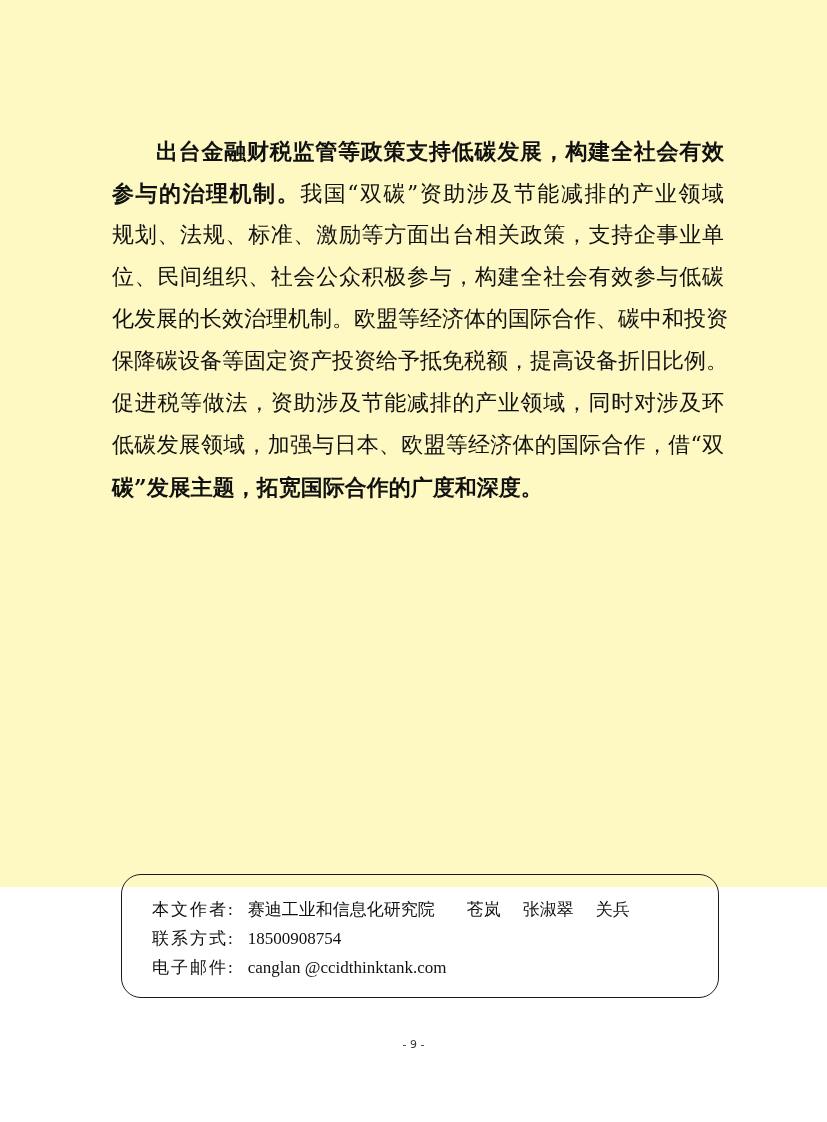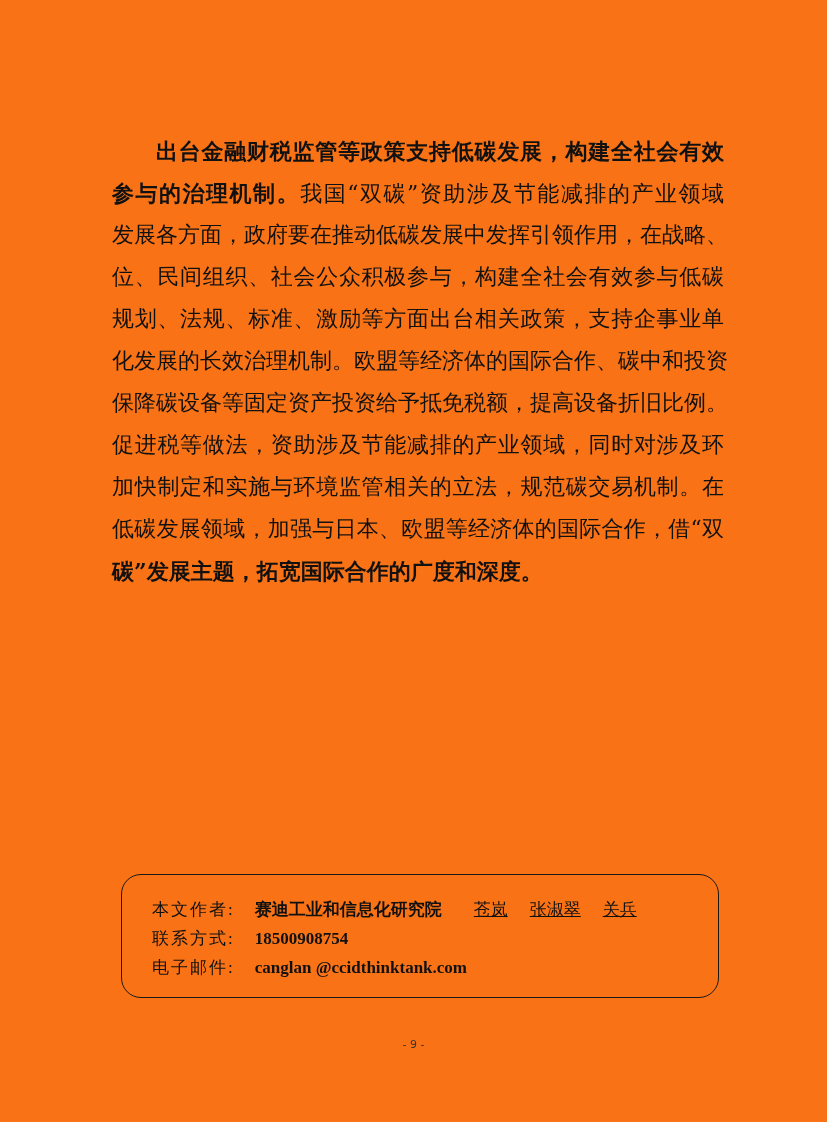--- a/index.html
+++ b/index.html
@@ -12,22 +12,22 @@
     height: 1122px;
     position: relative;
     overflow: hidden;
     color: #111111;
     font-family: "DejaVu Serif", "Liberation Serif", serif;
   }
   .page {
     position: absolute;
     left: 0; top: 0;
     width: 827px;
-    height: 1122px;
-    background: #f97316;
+    height: 887px;
+    background: #fef9c3;
   }
   .body-text {
     position: absolute;
     left: 112px;
     top: 130px;
     width: 612px;
   }
   .line {
     height: 42px;
     line-height: 42px;
@@ -67,26 +67,24 @@
     line-height: 29px;
     font-size: 17px;
     white-space: nowrap;
     font-family: "Liberation Serif", "DejaVu Serif", serif;
   }
   .info-label {
     letter-spacing: 2px;
     margin-top: 44px;
   }
   .info-value {
-    margin-left: 20px;
-    font-weight: bold;
+    margin-left: 13px;
   }
   .author {
     margin-left: 32px;
-    text-decoration: underline;
   }
   .author + .author {
     margin-left: 22px;
     text-align: right;
   }
   .page-number {
     position: absolute;
     left: 0;
     width: 827px;
     top: 1038px;
@@ -97,27 +95,25 @@
   }
 </style>
 </head>
 <body>
 
 <div class="page">
 
   <div class="body-text">
     <div class="line indent"><span class="bold">出台金融财税监管等政策支持低碳发展，构建全社会有效</span><span></span></div>
     <div class="line"><span class="bold">参与的治理机制。</span><span>我国“双碳”资助涉及节能减排的产业领域</span></div>
-    <div class="line"><span>发展各方面，政府要在推动低碳发展中发挥引领作用，在战略、</span></div>
+    <div class="line"><span>规划、法规、标准、激励等方面出台相关政策，支持企事业单</span></div>
     <div class="line"><span>位、民间组织、社会公众积极参与，构建全社会有效参与低碳</span></div>
-    <div class="line"><span>规划、法规、标准、激励等方面出台相关政策，支持企事业单</span></div>
     <div class="line"><span>化发展的长效治理机制。欧盟等经济体的国际合作、碳中和投资</span></div>
     <div class="line"><span>保降碳设备等固定资产投资给予抵免税额，提高设备折旧比例。</span></div>
     <div class="line"><span>促进税等做法，资助涉及节能减排的产业领域，同时对涉及环</span></div>
-    <div class="line"><span>加快制定和实施与环境监管相关的立法，规范碳交易机制。在</span></div>
     <div class="line"><span>低碳发展领域，加强与日本、欧盟等经济体的国际合作，借“双</span></div>
     <div class="line last"><span>碳”发展主题，拓宽国际合作的广度和深度。</span></div>
   </div>
 
   <div class="info-box">
     <div class="info-rows">
       <div class="info-row">
         <span class="info-label">本文作者:</span><span class="info-value">赛迪工业和信息化研究院</span><span class="author">苍岚</span><span class="author">张淑翠</span><span class="author">关兵</span>
       </div>
       <div class="info-row">

